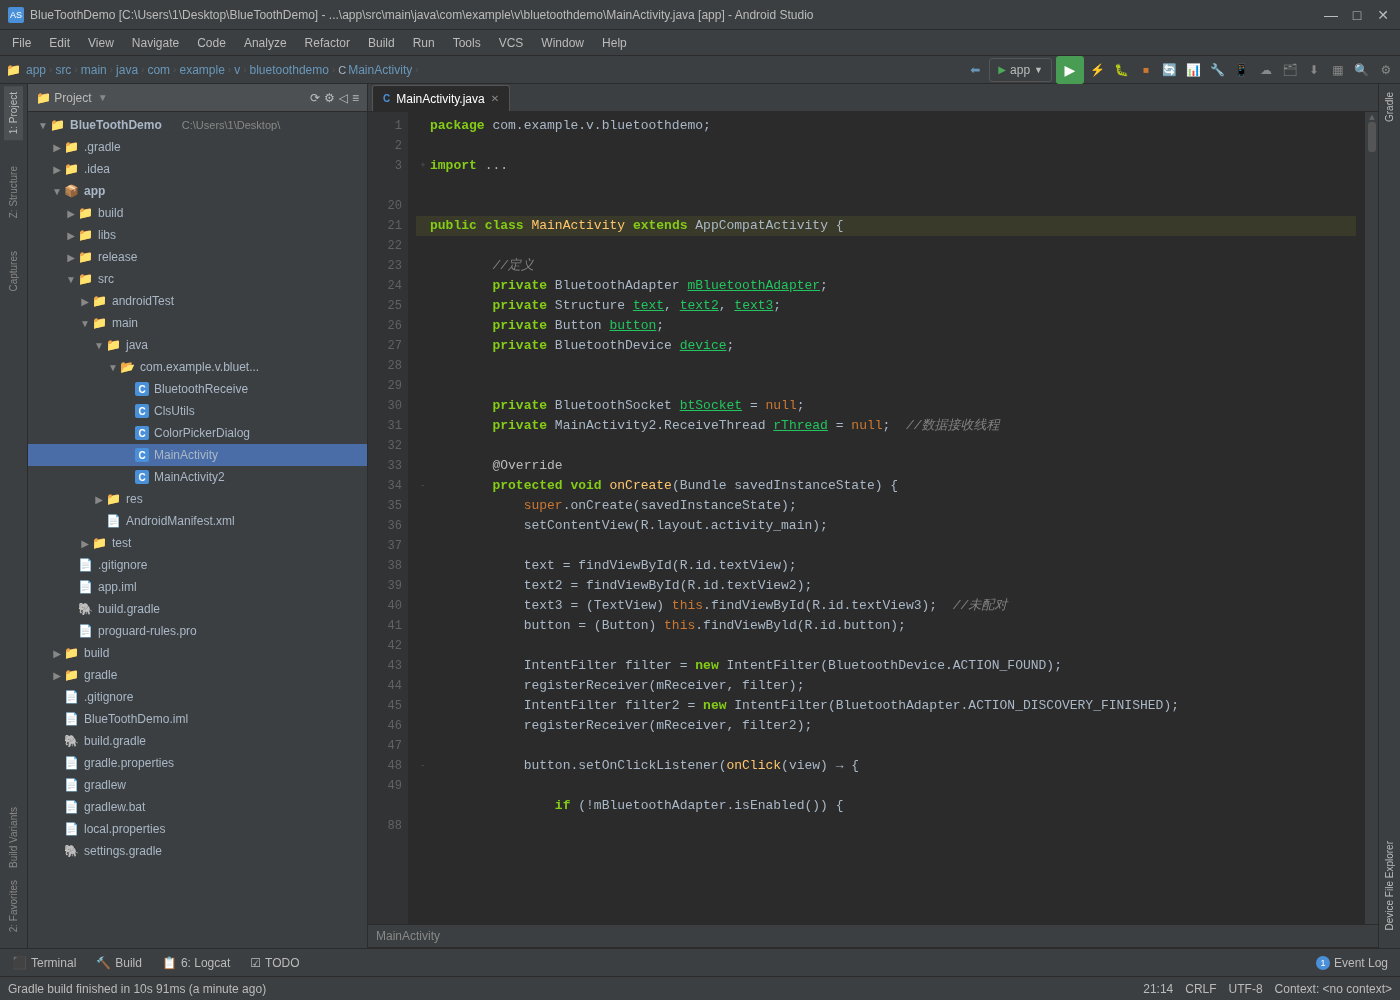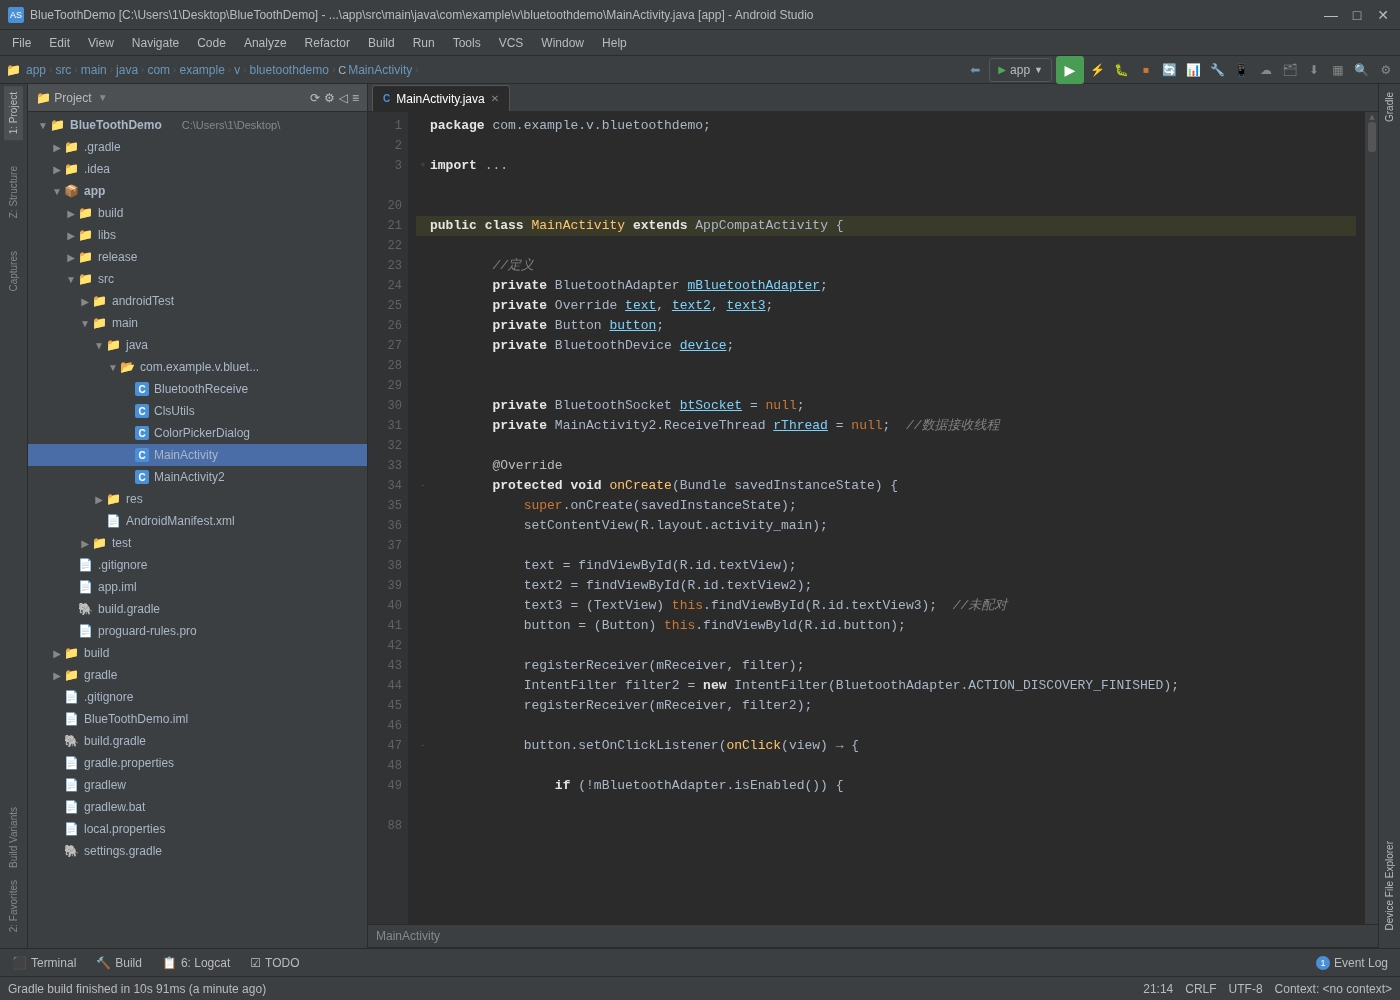--- a/index.html
+++ b/index.html
@@ -169,26 +169,26 @@
     }
     #code-content::-webkit-scrollbar { width: 8px; }
     #code-content::-webkit-scrollbar-track { background: #3c3f41; }
     #code-content::-webkit-scrollbar-thumb { background: #555; }
 
     .code-line { white-space: pre; display: flex; align-items: flex-start; min-height: 20px; }
     .code-line.highlighted { background: #3a3a2a; }
     .fold-btn { width: 14px; height: 20px; display: inline-flex; align-items: center; justify-content: center; color: #555; font-size: 9px; flex-shrink: 0; cursor: pointer; }
 
     
-    .kw { color: #e5e5e5; font-weight: bold; }
+    .kw { color: #84cc16; font-weight: bold; }
     .kw2 { color: #cc7832; }
     .comment { color: #808080; font-style: italic; }
     .anno { color: #bbb; }
     .classname { color: #ffc66d; }
-    .varname { color: #7dd3fc; text-decoration: underline; }
+    .varname { color: #22c55e; text-decoration: underline; }
     .plain { color: #a9b7c6; }
     .method { color: #ffc66d; }
     .cn { color: #a9b7c6; }
 
     
     #bottom-area {
       height: 28px;
       background: #3c3f41;
       display: flex;
       align-items: center;
@@ -733,21 +733,21 @@
           <code>        <span class="comment">//定义</span></code>
         </div>
 
         <div class="code-line">
           <span class="fold-btn"> </span>
           <code>        <span class="kw">private</span> <span class="cn">BluetoothAdapter</span> <span class="varname">mBluetoothAdapter</span><span class="plain">;</span></code>
         </div>
 
         <div class="code-line">
           <span class="fold-btn"> </span>
-          <code>        <span class="kw">private</span> <span class="cn">Override</span> <span class="varname">text</span><span class="plain">, </span><span class="varname">text2</span><span class="plain">, </span><span class="varname">text3</span><span class="plain">;</span></code>
+          <code>        <span class="kw">private</span> <span class="cn">Structure</span> <span class="varname">text</span><span class="plain">, </span><span class="varname">text2</span><span class="plain">, </span><span class="varname">text3</span><span class="plain">;</span></code>
         </div>
 
         <div class="code-line">
           <span class="fold-btn"> </span>
           <code>        <span class="kw">private</span> <span class="cn">Button</span> <span class="varname">button</span><span class="plain">;</span></code>
         </div>
 
         <div class="code-line">
           <span class="fold-btn"> </span>
           <code>        <span class="kw">private</span> <span class="cn">BluetoothDevice</span> <span class="varname">device</span><span class="plain">;</span></code>
@@ -822,20 +822,24 @@
           <span class="fold-btn"> </span>
           <code>            <span class="plain">button = (Button) </span><span class="kw2">this</span><span class="plain">.findViewByld(R.id.button);</span></code>
         </div>
 
 
         <div class="code-line">
           <span class="fold-btn"> </span>
           <code>&nbsp;</code>
         </div>
 
+        <div class="code-line">
+          <span class="fold-btn"> </span>
+          <code>            <span class="cn">IntentFilter</span> <span class="plain">filter = </span><span class="kw">new</span> <span class="cn">IntentFilter</span><span class="plain">(BluetoothDevice.ACTION_FOUND);</span></code>
+        </div>
 
         <div class="code-line">
           <span class="fold-btn"> </span>
           <code>            <span class="plain">registerReceiver(mReceiver, filter);</span></code>
         </div>
 
         <div class="code-line">
           <span class="fold-btn"> </span>
           <code>            <span class="cn">IntentFilter</span> <span class="plain">filter2 = </span><span class="kw">new</span> <span class="cn">IntentFilter</span><span class="plain">(BluetoothAdapter.ACTION_DISCOVERY_FINISHED);</span></code>
         </div>

